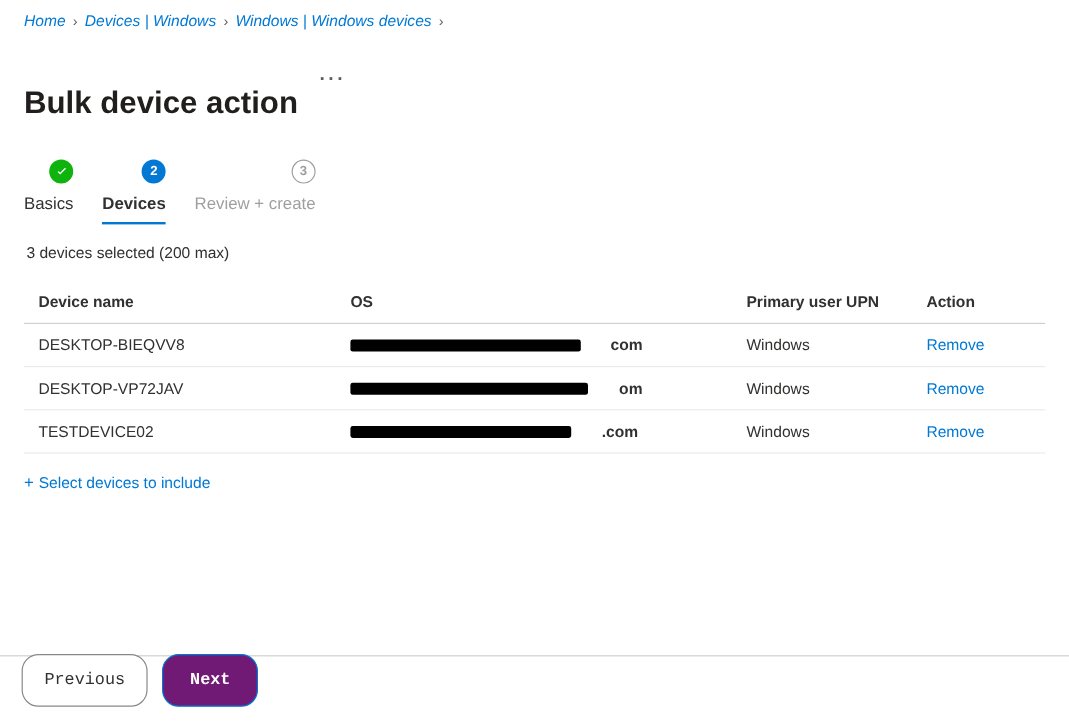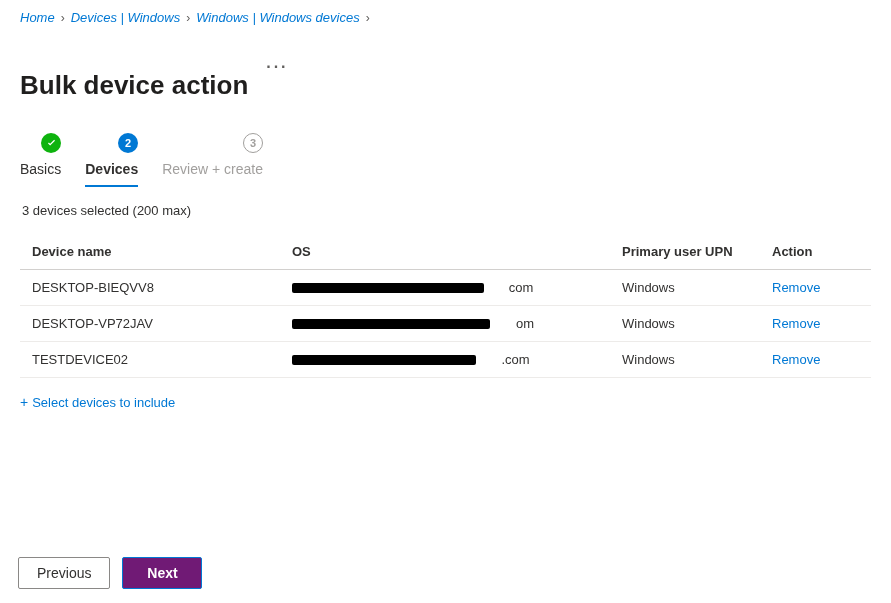--- a/index.html
+++ b/index.html
@@ -105,20 +105,21 @@
       position: absolute;
       left: 0; top: 50%;
       transform: translateY(-50%);
       height: 10px;
       background: #000;
       border-radius: 2px;
     }
     .upn-suffix {
       position: relative;
       z-index: 2;
+      font-weight: bold;
     }
 
     .select-link {
       margin: 16px 20px;
       display: inline-flex;
       align-items: center;
       gap: 4px;
       color: #0078d4;
       font-size: 13px;
       cursor: pointer;
@@ -127,27 +128,27 @@
 
     .footer {
       position: absolute;
       left: 0; right: 0; bottom: 0;
       padding: 10px 18px 14px 18px;
       display: flex;
       gap: 12px;
       border-top: 1px solid #ffffff;
     }
     .btn {
-      height: 32px;
+      height: 44px;
       min-width: 80px;
       padding: 0 18px;
       font-size: 14px;
-      border-radius: 2px;
-      cursor: pointer;
-      font-family: Liberation Sans, sans-serif;
+      border-radius: 14px;
+      cursor: pointer;
+      font-family: Liberation Mono, monospace;
     }
     .btn-secondary {
       background: #fff;
       border: 1px solid #8a8886;
       color: #323130;
     }
     .btn-primary {
       background: #701a75;
       border: 1px solid #0078d4;
       color: #fff;

